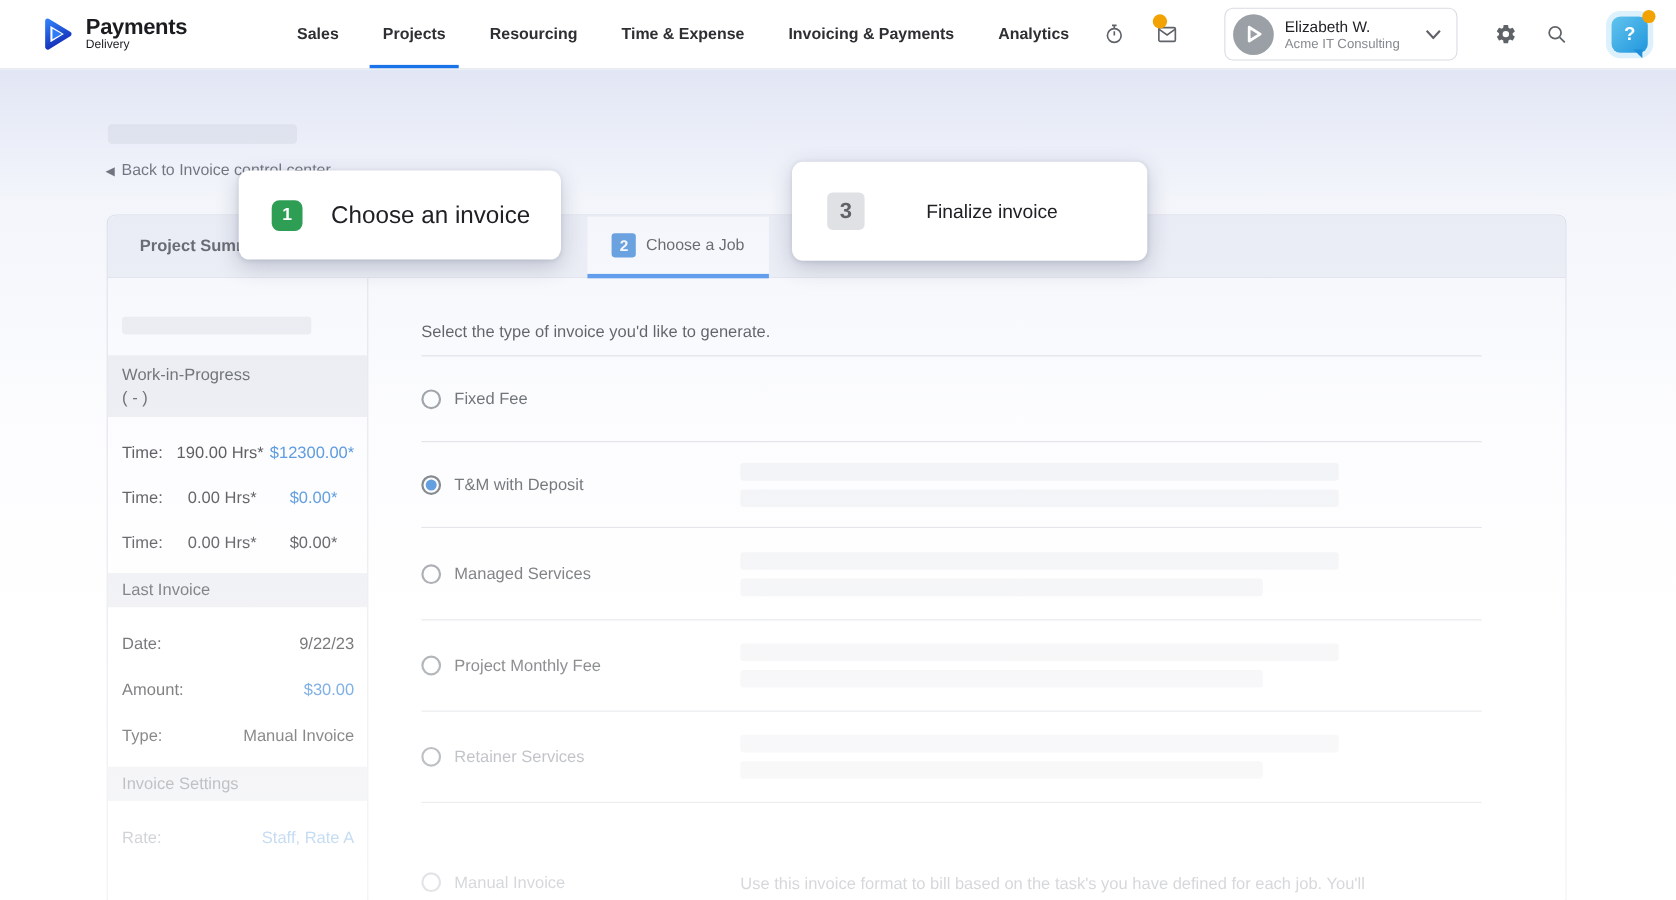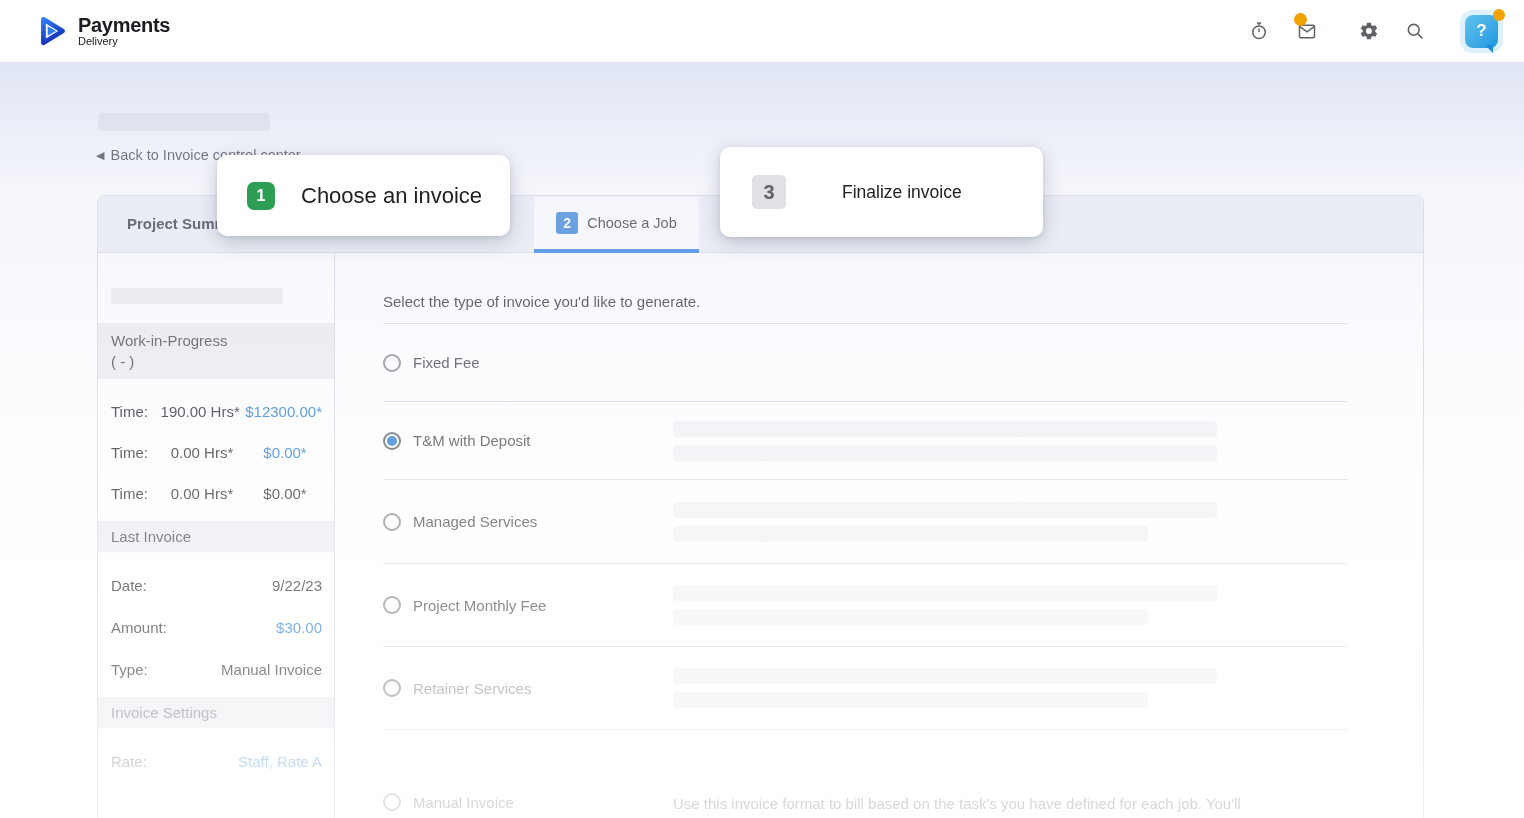--- a/index.html
+++ b/index.html
@@ -204,38 +204,62 @@
       </defs>
       <path d="M7 5 L25 16 L7 27 Z" fill="none" stroke="url(#lg1)" stroke-width="4.5" stroke-linejoin="round"></path>
       <path d="M11 11.5 L19 16 L11 20.5 Z" fill="#2f7df6"></path>
     </svg>
     <div>
       <div class="logo-text-title">Payments</div>
       <div class="logo-text-sub">Delivery</div>
     </div>
   </div>
 
+  <div class="nav">
+    <div class="nav-item">Sales</div>
+    <div class="nav-item active">Projects</div>
+    <div class="nav-item">Resourcing</div>
+    <div class="nav-item">Time &amp; Expense</div>
+    <div class="nav-item">Invoicing &amp; Payments</div>
+    <div class="nav-item">Analytics</div>
+  </div>
 
   <div class="header-right">
     <div class="hdr-icon timer-wrap">
       <svg viewBox="0 0 24 24" fill="none" stroke="currentColor" stroke-width="1.8">
         <circle cx="12" cy="13.5" r="7.5"></circle>
           <line x1="12" y1="13.5" x2="12" y2="9"></line>
         <line x1="9.5" y1="2.5" x2="14.5" y2="2.5"></line>
           <line x1="12" y1="2.5" x2="12" y2="5.5"></line>
       </svg>
     </div>
     <div class="hdr-icon inbox-wrap">
       <svg viewBox="0 0 24 24" fill="none" stroke="currentColor" stroke-width="1.8">
         <rect x="3" y="5" width="18" height="15" rx="1.5"></rect>
         <path d="M3 6.5 L12 13 L21 6.5"></path>
       </svg>
       <div class="inbox-dot"></div>
     </div>
 
+    <div class="profile">
+      <div class="avatar">
+        <svg width="20" height="20" viewBox="0 0 32 32">
+          <path d="M9 6 L25 16 L9 26 Z" fill="none" stroke="#ffffff" stroke-width="4" stroke-linejoin="round"></path>
+        </svg>
+      </div>
+      <div>
+        <div class="profile-name">Elizabeth W.</div>
+        <div class="profile-company">Acme IT Consulting</div>
+      </div>
+      <div class="profile-chevron">
+        <svg width="14" height="9" viewBox="0 0 14 9" fill="none" stroke="currentColor" stroke-width="2">
+          <path d="M1 1 L7 7.5 L13 1"></path>
+        </svg>
+      </div>
+    </div>
 
     <div class="hdr-icon gear-wrap">
       <svg viewBox="0 0 24 24" fill="currentColor">
         <path d="M19.4 13c.04-.33.06-.66.06-1s-.02-.67-.06-1l2.1-1.65a.5.5 0 0 0 .12-.64l-2-3.46a.5.5 0 0 0-.6-.22l-2.48 1a7.3 7.3 0 0 0-1.73-1l-.37-2.65A.5.5 0 0 0 13.94 2h-4a.5.5 0 0 0-.5.42l-.37 2.65c-.62.26-1.2.6-1.73 1l-2.48-1a.5.5 0 0 0-.6.22l-2 3.46a.5.5 0 0 0 .12.64L4.5 11c-.04.33-.06.66-.06 1s.02.67.06 1l-2.1 1.65a.5.5 0 0 0-.12.64l2 3.46c.14.24.42.33.6.22l2.48-1c.53.4 1.1.74 1.73 1l.37 2.65c.04.24.25.42.5.42h4c.25 0 .46-.18.5-.42l.37-2.65a7.3 7.3 0 0 0 1.73-1l2.48 1c.24.1.5 0 .6-.22l2-3.46a.5.5 0 0 0-.12-.64L19.4 13zm-7.46 2.5a3.5 3.5 0 1 1 0-7 3.5 3.5 0 0 1 0 7z"></path>
       </svg>
     </div>
     <div class="hdr-icon search-wrap">
       <svg viewBox="0 0 24 24" fill="none" stroke="currentColor" stroke-width="1.9">
         <circle cx="10.5" cy="10.5" r="6.5"></circle>
           <line x1="15.5" y1="15.5" x2="21" y2="21"></line>

